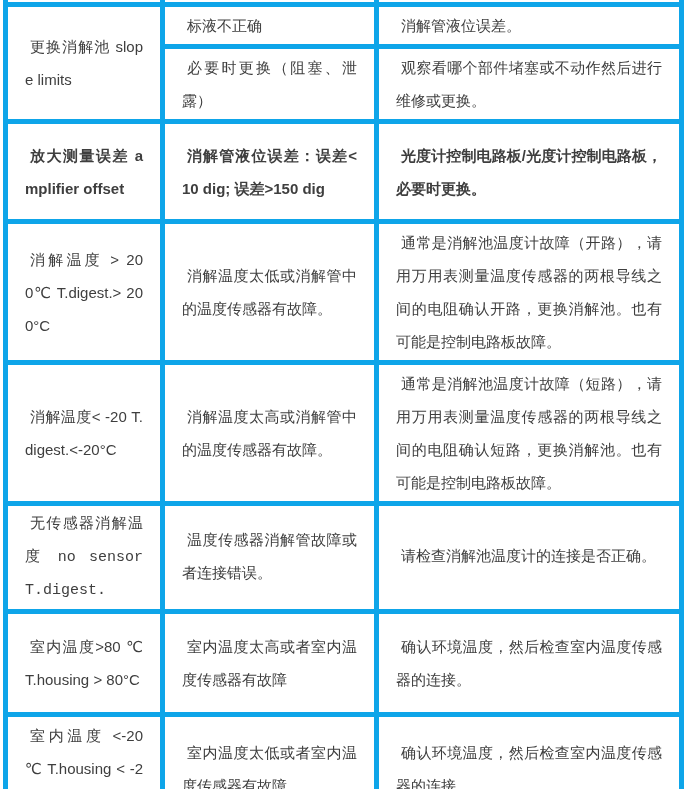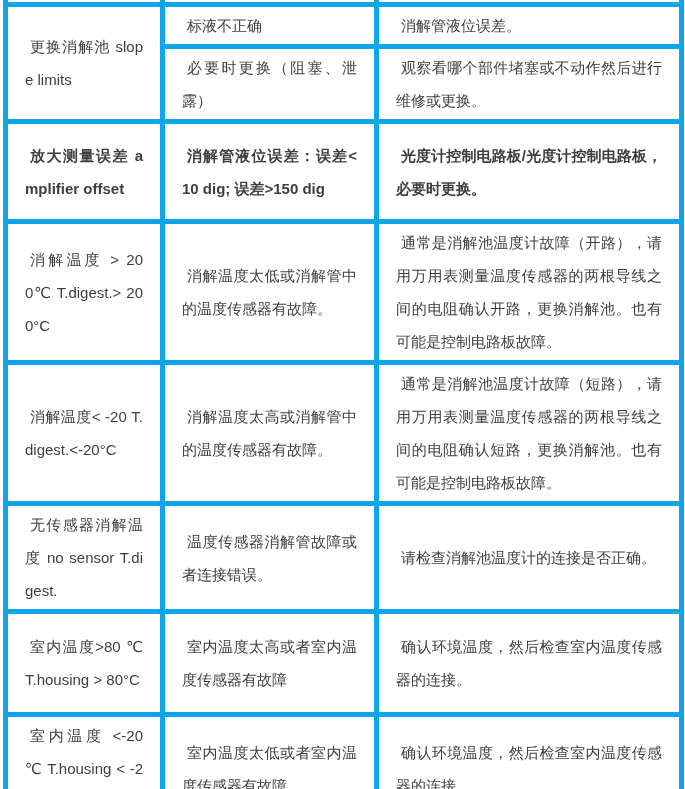--- a/index.html
+++ b/index.html
@@ -32,21 +32,21 @@
     text-indent: 5px;
     word-break: break-all;
     overflow: hidden;
     background: #ffffff;
   }
   tr.h40  { height: 40px; }
   tr.h74  { height: 74px; }
   tr.h100 { height: 100px; font-weight: bold; }
   tr.h131 { height: 131px; }
   tr.h133 { height: 133px; }
-  tr.h102 { height: 102px; }
+  tr.h102 { height: 102px; font-family: Liberation Mono, monospace; }
   tr.h103 { height: 103px; }
   tr.h97  { height: 97px; }
   tr.sliver td { padding: 0; height: 2px; line-height: 2px; }
   tr.sliver-top td { border-top: none; }
   tr.sliver-top { height: 3px; }
 </style>
 </head>
 <body>
 
 <table class="trouble-table">

